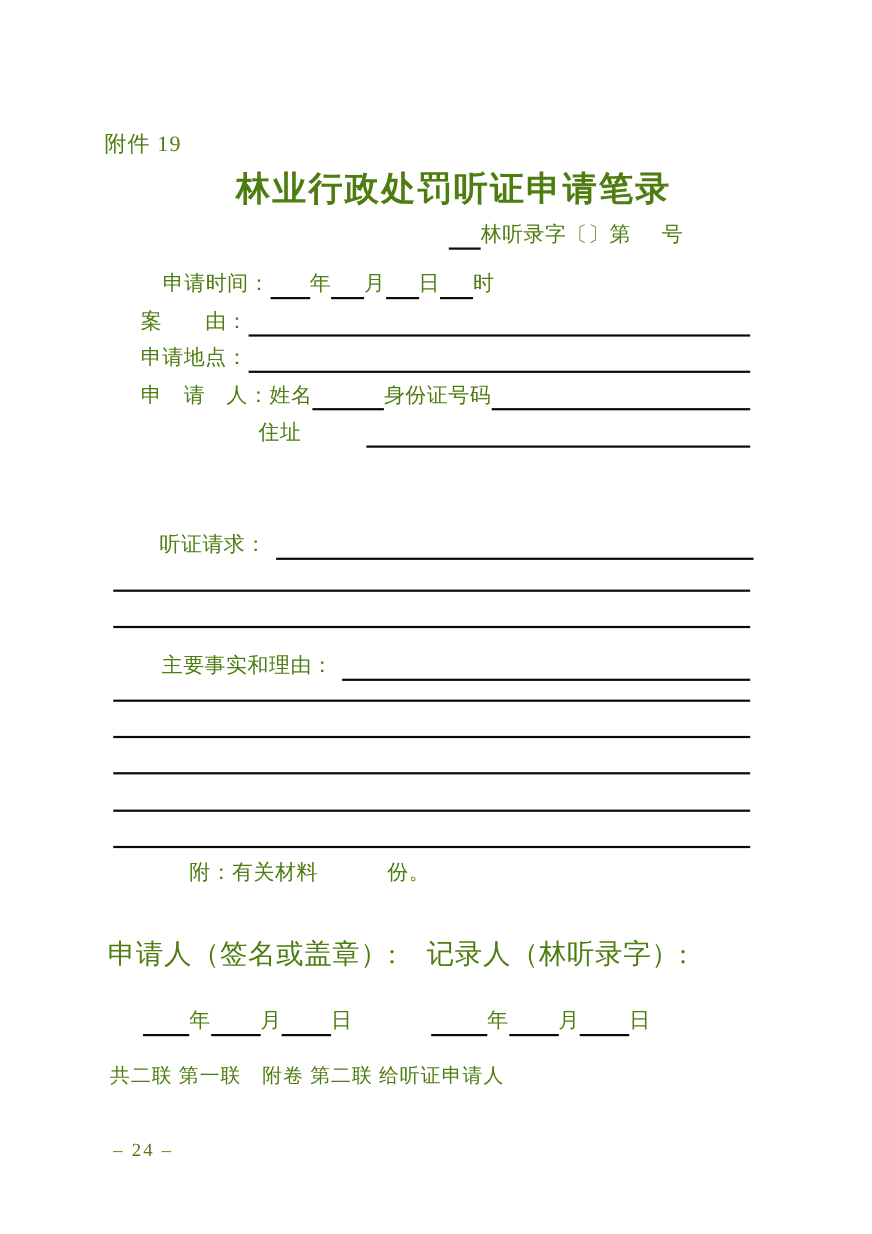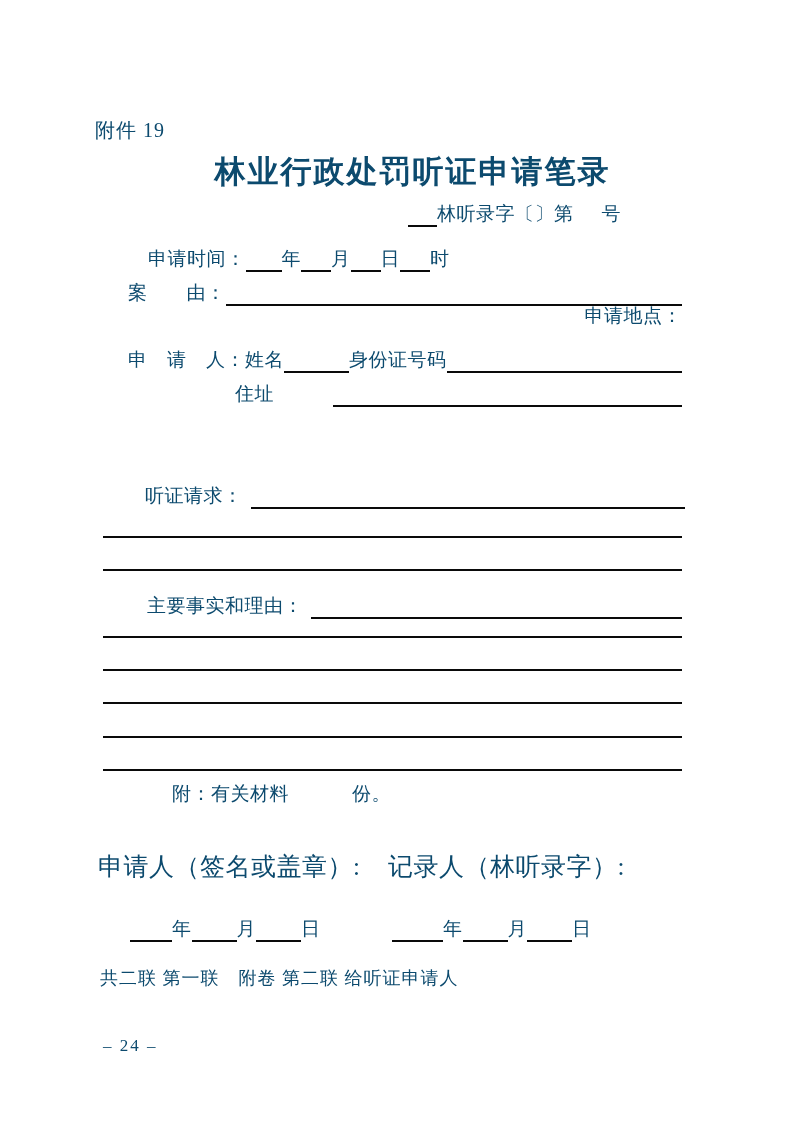--- a/index.html
+++ b/index.html
@@ -1,33 +1,34 @@
 <!DOCTYPE html>
 <html><head>
 <meta charset="utf-8">
 <style>
   html,body { margin:0; padding:0; background:#e8e8e8; }
   .page {
     position:relative;
     width:793px; height:1122px;
     margin:0 auto;
     background:#ffffff;
-    color:#0c4a6e;
+    color:#4d7c0f;
     font-family:"Liberation Serif", serif;
     overflow:hidden;
   }
   .abs { position:absolute; white-space:pre; }
   .row {
     position:absolute;
     display:flex;
     align-items:flex-end;
     white-space:pre;
     font-size:19px;
     line-height:26px;
     letter-spacing:0.5px;
+    font-family:Liberation Mono, monospace;
   }
   .lbl { flex:0 0 auto; }
   .bl {
     flex:0 0 auto;
     border-bottom:2px solid #0a0a0a;
     height:22px;
   }
   .bl.grow { flex:1 1 auto; }
   .gap { flex:0 0 auto; height:22px; }
   .hr {
@@ -76,21 +77,21 @@
     <span class="lbl">日</span>
     <span class="bl" style="width:30px;"></span>
     <span class="lbl">时</span>
   </div>
 
   <div class="row" style="left:128px; top:280px; width:554px;">
     <span class="lbl">案　　由：</span>
     <span class="bl grow"></span>
   </div>
 
-  <div class="row" style="left:128px; top:303px; width:554px;flex-direction:column;">
+  <div class="row" style="left:128px; top:313px; width:554px;">
     <span class="lbl">申请地点：</span>
     <span class="bl grow"></span>
   </div>
 
   <div class="row" style="left:128px; top:347px; width:554px;">
     <span class="lbl">申　请　人：</span>
     <span class="lbl">姓名</span>
     <span class="bl" style="width:65px;"></span>
     <span class="lbl">身份证号码</span>
     <span class="bl grow"></span>

